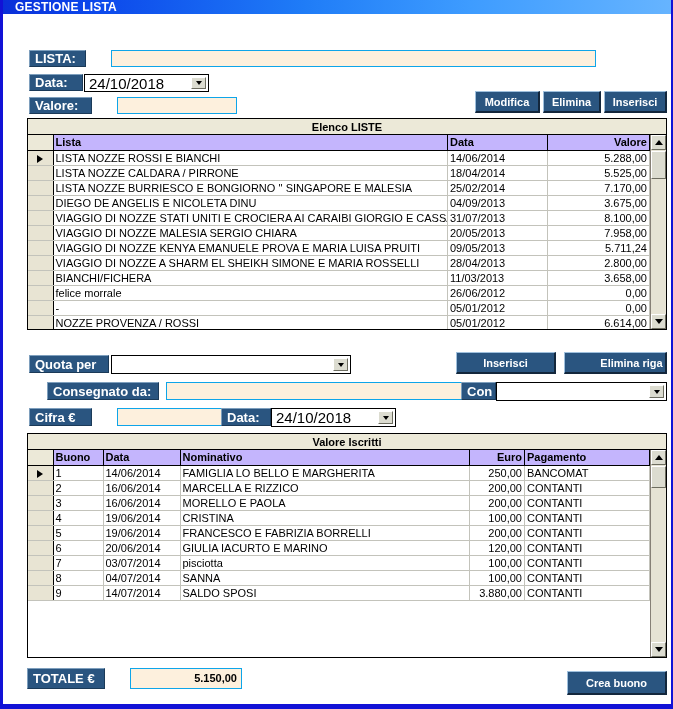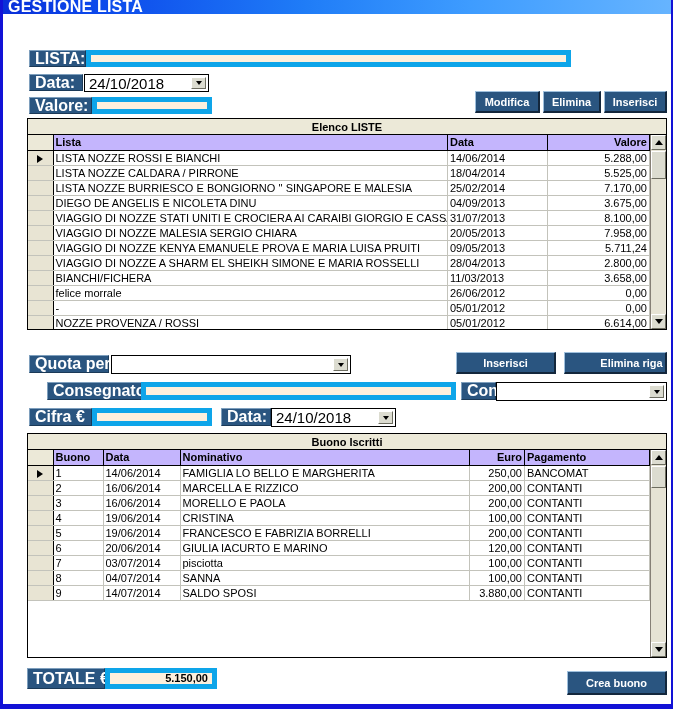--- a/index.html
+++ b/index.html
@@ -24,60 +24,61 @@
     box-sizing: border-box;
     border-left: 3px solid #1212d6;
     border-right: 2px solid #1212d6;
     border-bottom: 5px solid #1212d6;
     background: #ffffff;
   }
   .titlebar {
     height: 14px;
     background: linear-gradient(to right, #0a2fd8 0%, #0b45ea 12%, #1f7cf7 45%, #3e9cff 70%, #66b4ff 100%);
     color: #ffffff;
-    font-size: 16px;
+    font-size: 12px;
     font-weight: bold;
     letter-spacing: 0.2px;
     line-height: 14px;
-    padding-left: 5px;
+    padding-left: 12px;
     box-sizing: border-box;
     overflow: hidden;
     white-space: nowrap;
   }
   .client {
     position: absolute;
     left: 3px; top: 14px;
     width: 665px;
     height: 690px;
     background: #ffffff;
     overflow: hidden;
   }
 
   
   .lbl {
     background: #2a5580;
     color: #ffffff;
     font-weight: bold;
-    font-size: 16px;
+    font-size: 13px;
     display: flex;
     align-items: center;
     padding-left: 5px;
     box-sizing: border-box;
     border-top: 1px solid #7e9fbd;
     border-left: 1px solid #7e9fbd;
     border-right: 1px solid #1b3a58;
     border-bottom: 1px solid #1b3a58;
     position: absolute;
     white-space: nowrap;
   }
   .field {
     position: absolute;
     background: #fdf0dd;
-    border: 5px solid #0ea5e9;
-    box-sizing: border-box;
+    border: 1px solid #0ea5e9;
+    box-sizing: border-box;
+    margin-left: 25px;
   }
   .field .txt {
     padding: 0 4px;
     line-height: 100%;
     height: 100%;
     display: flex;
     align-items: center;
     font-size: 11px;
     white-space: nowrap;
     overflow: hidden;
@@ -435,21 +436,21 @@
 
     <div class="lbl" style="left:215px; top:394px; width:50px; height:18px;">Data:</div>
     <div class="combo" style="left:265px; top:394px; width:125px; height:19px;">
       <div class="txt">24/10/2018</div>
       <div class="arrow">
           <i></i>
         </div>
     </div>
 
     <div class="grid" style="left:21px; top:419px; width:640px; height:225px;">
-      <div class="grid-caption">Buono Iscritti</div>
+      <div class="grid-caption">Valore Iscritti</div>
       <div class="grid-body">
         <div class="grid-scroll">
           <table class="g">
             <colgroup>
               <col style="width:25px">
                 <col style="width:50px">
                 <col style="width:77px">
               <col>
                 <col style="width:55px">
                 <col style="width:125px">

